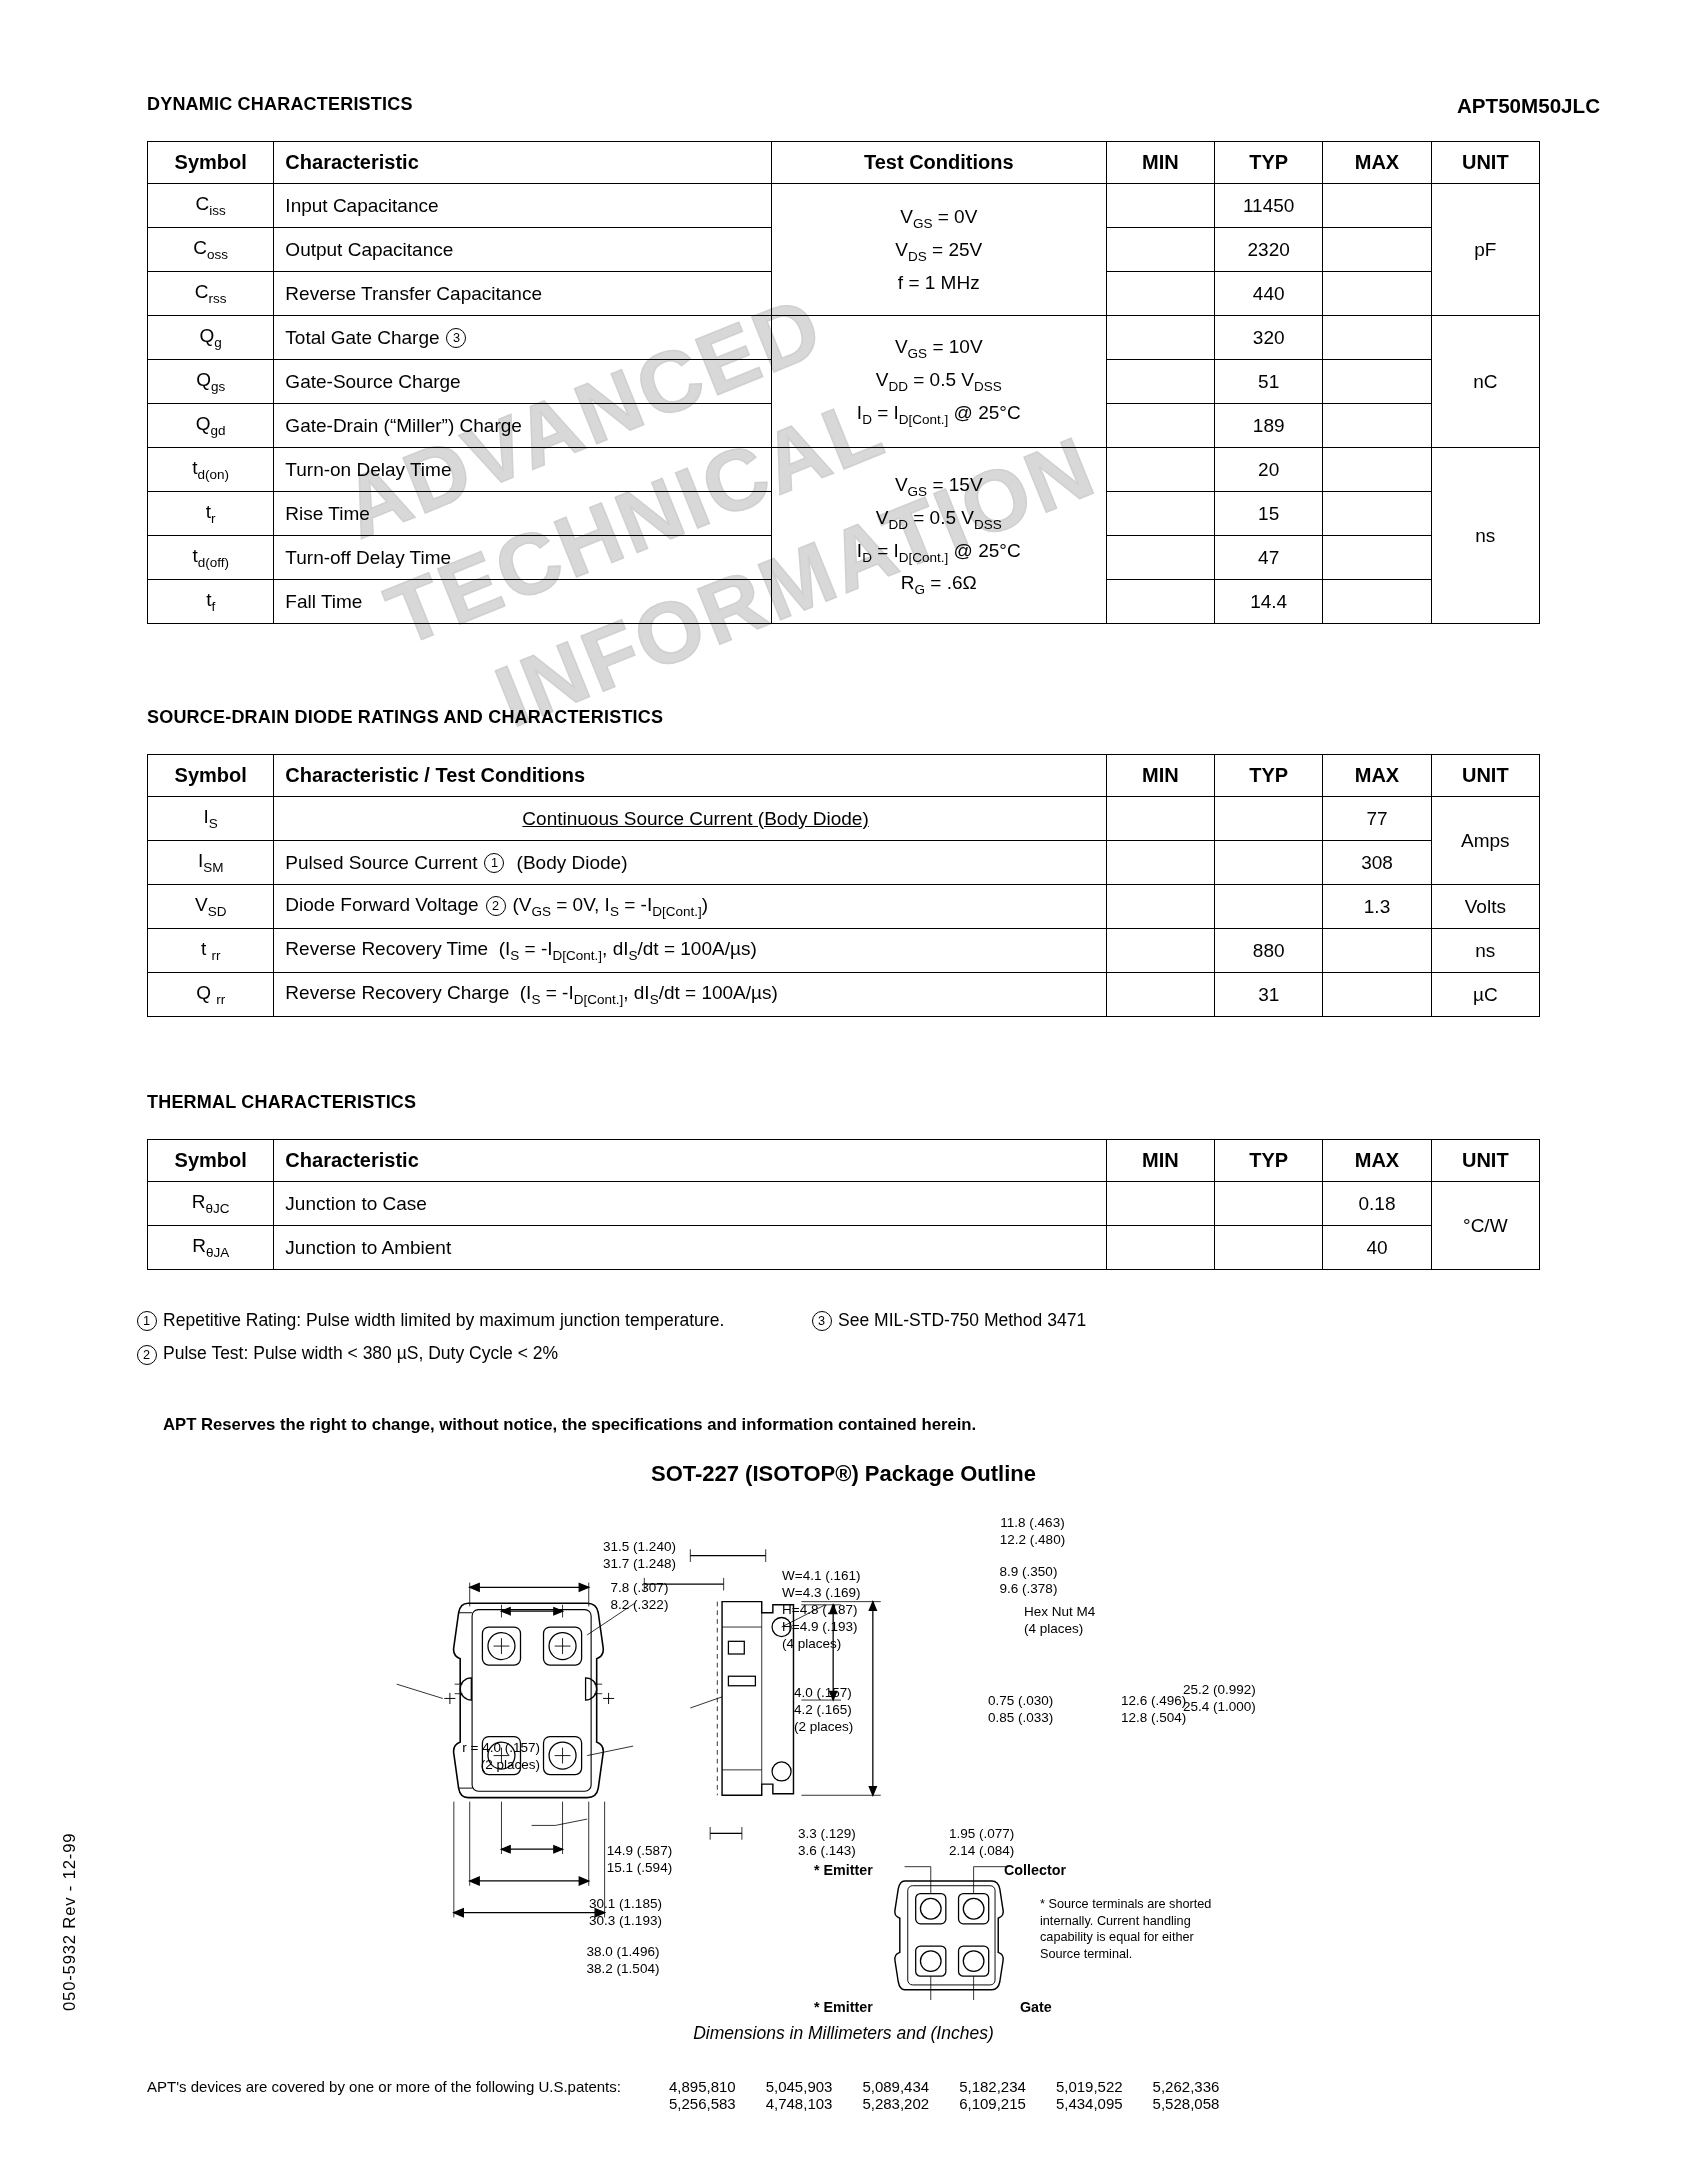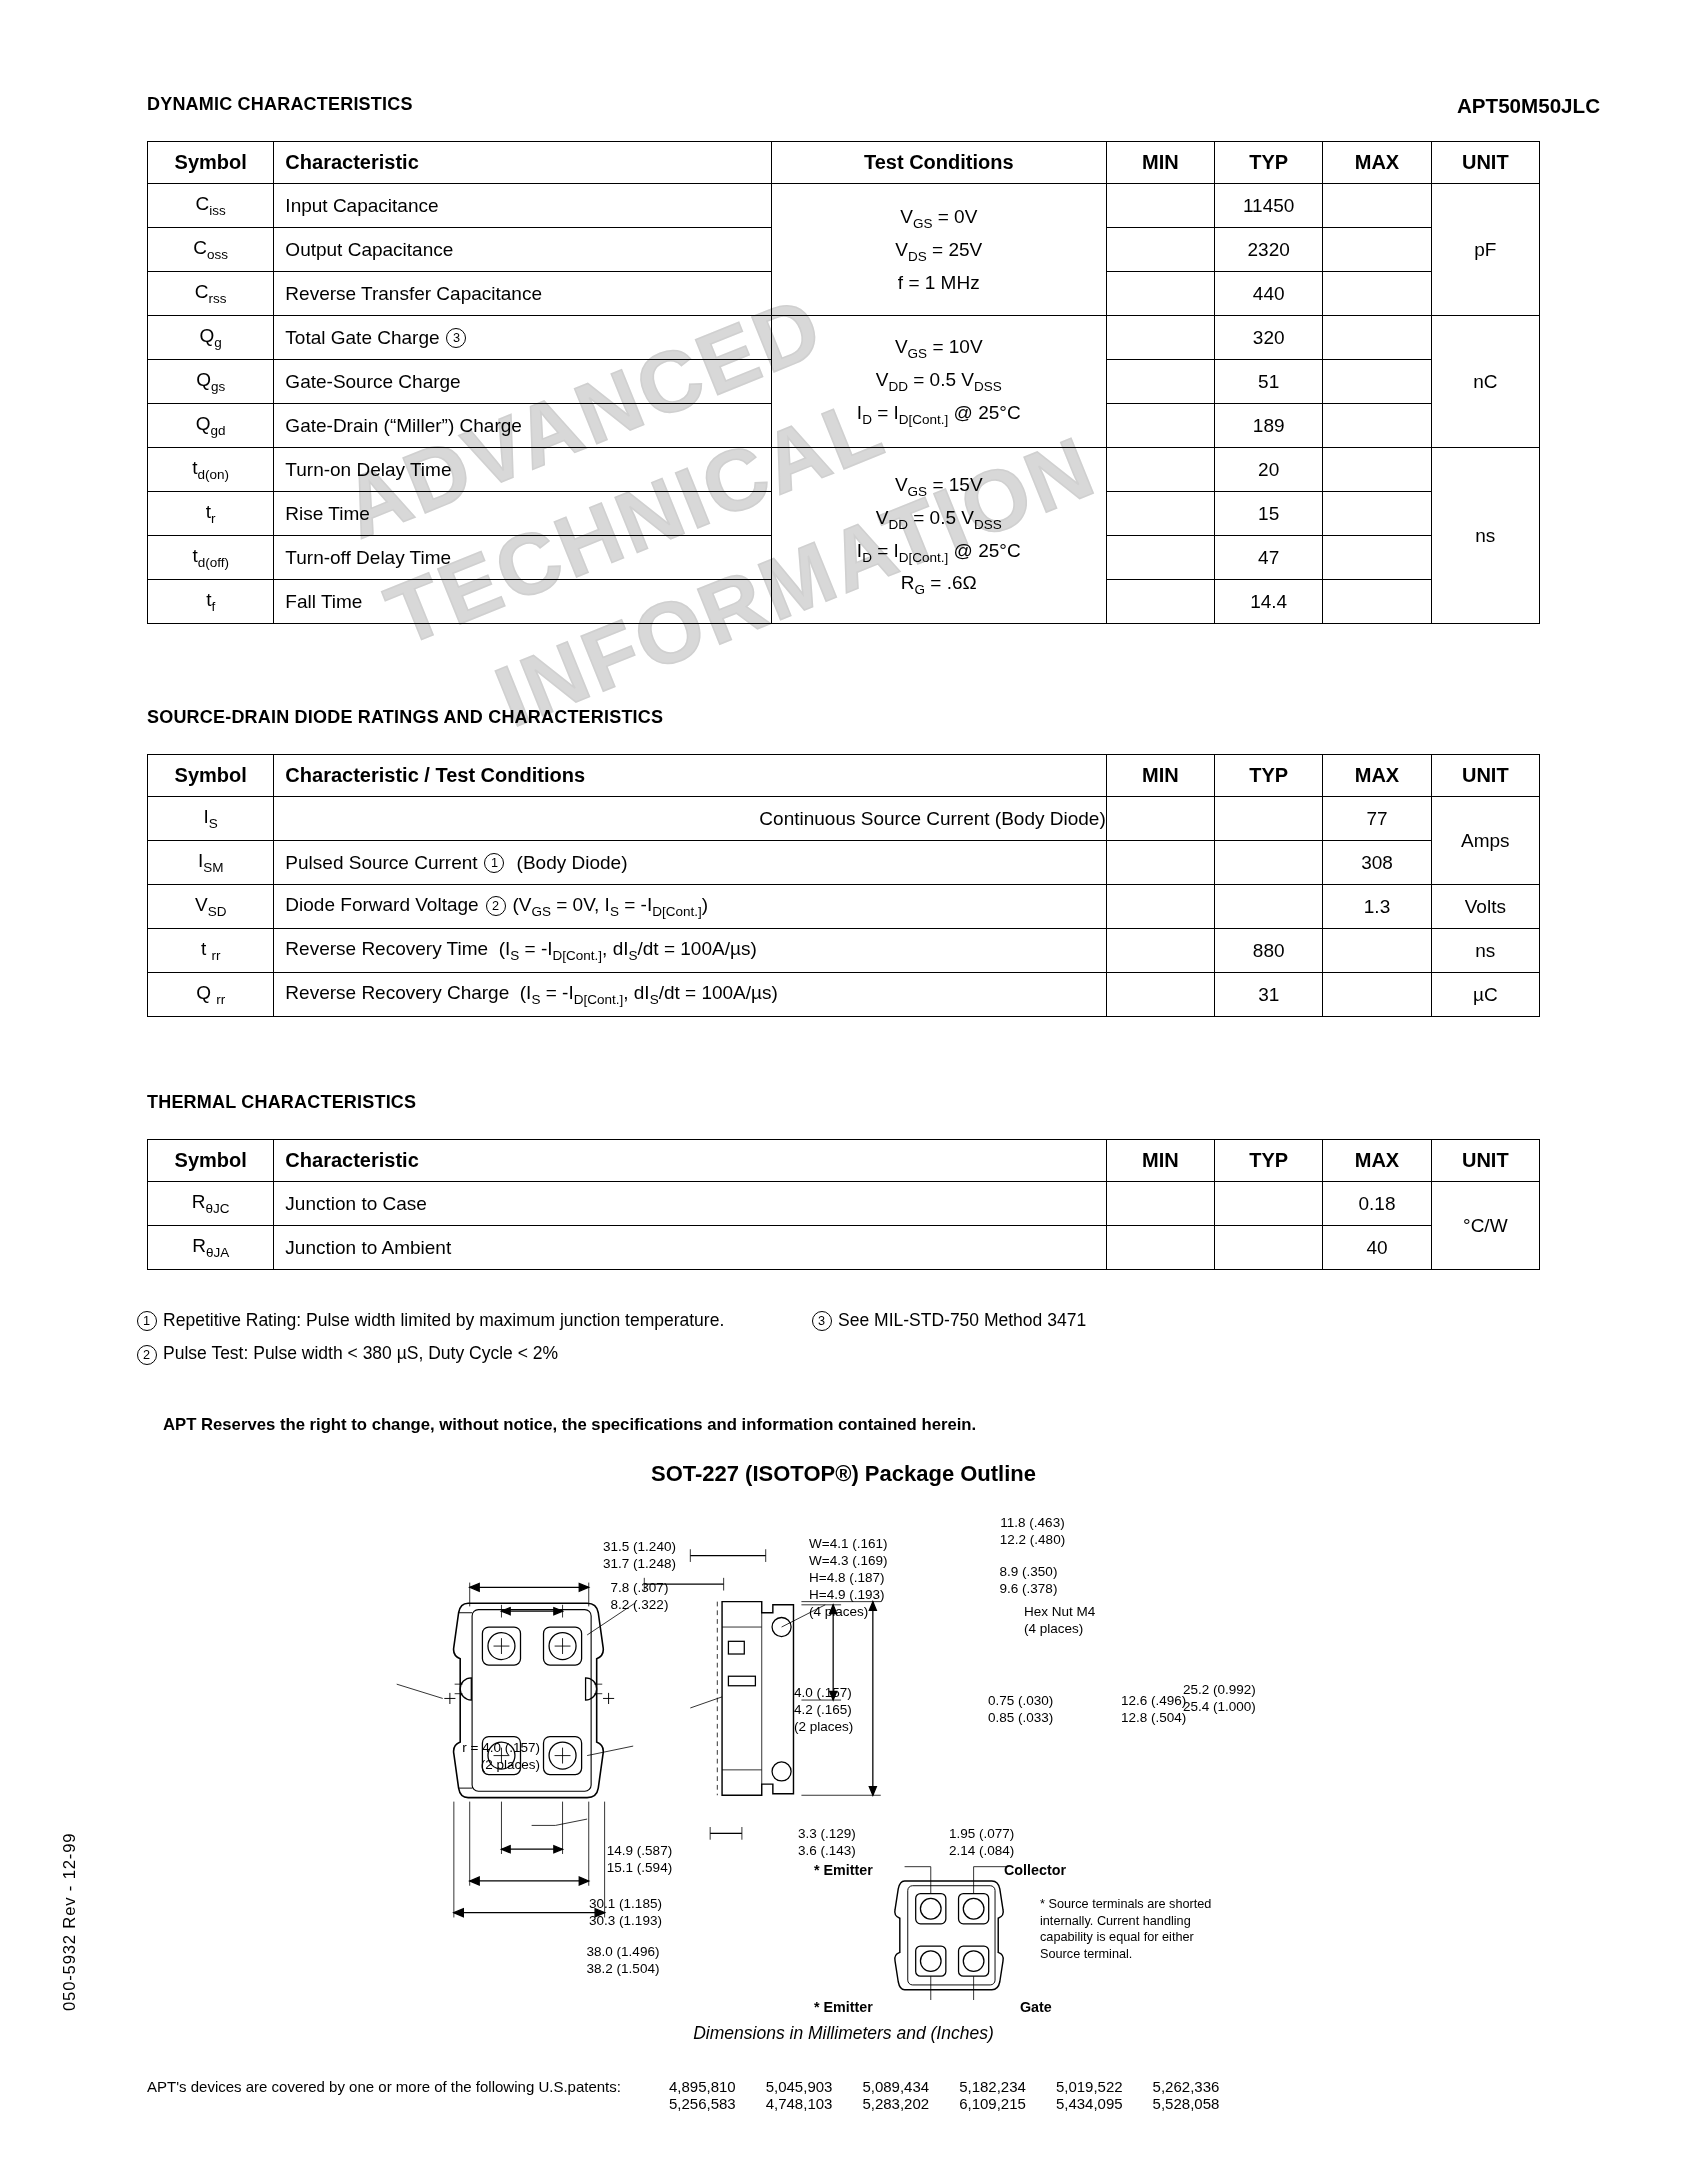--- a/index.html
+++ b/index.html
@@ -274,21 +274,21 @@
           <tr>
         <th class="c-sym">Symbol</th>
         <th style="width:818px; text-align:left; padding-left:11px;">Characteristic / Test Conditions</th>
         <th class="c-min">MIN</th>
         <th class="c-typ">TYP</th>
         <th class="c-max">MAX</th>
         <th class="c-unit">UNIT</th>
       </tr>
       <tr class="rowh">
         <td class="c-sym">I<span class="sub">S</span></td>
-        <td style="text-align:right; padding-left:11px;">Continuous Source Current  (Body Diode)</td>
+        <td style="text-align:center; padding-left:11px;text-decoration:underline;">Continuous Source Current  (Body Diode)</td>
         <td class="c-min"></td>
         <td class="c-typ"></td>
         <td class="c-max">77</td>
         <td class="c-unit" rowspan="2">Amps</td>
       </tr>
       <tr class="rowh">
         <td class="c-sym">I<span class="sub">SM</span></td>
         <td style="text-align:left; padding-left:11px;"><span>Pulsed Source Current</span> <span class="circ">1</span> &nbsp;<span>(Body Diode)</span></td>
         <td class="c-min"></td>
         <td class="c-typ"></td>
@@ -487,21 +487,21 @@
 
         <path d="M733,486 L733,452 L700,452" stroke-width="1"></path>
         <path d="M787,486 L787,452 L828,452" stroke-width="1"></path>
         <path d="M733,590 L733,622 L700,622" stroke-width="1"></path>
         <path d="M787,590 L787,622 L828,622" stroke-width="1"></path>
       </g>
     </svg>
 
     <div class="lbl ctr" style="left:556px; top:1539px; width:167px;">31.5 (1.240)<br>31.7 (1.248)</div>
     <div class="lbl ctr" style="left:556px; top:1580px; width:167px;">7.8 (.307)<br>8.2 (.322)</div>
-    <div class="lbl" style="left:782px; top:1536px;margin-left:27px;">W=4.1 (.161)<br>W=4.3 (.169)<br>H=4.8 (.187)<br>H=4.9 (.193)<br>(4 places)</div>
+    <div class="lbl" style="left:782px; top:1568px;">W=4.1 (.161)<br>W=4.3 (.169)<br>H=4.8 (.187)<br>H=4.9 (.193)<br>(4 places)</div>
     <div class="lbl rt" style="left:381px; top:1740px; width:159px;">r = 4.0 (.157)<br>(2 places)</div>
     <div class="lbl" style="left:794px; top:1685px;">4.0 (.157)<br>4.2 (.165)<br>(2 places)</div>
     <div class="lbl ctr" style="left:949px; top:1515px; width:167px;">11.8 (.463)<br>12.2 (.480)</div>
     <div class="lbl ctr" style="left:949px; top:1564px; width:159px;">8.9 (.350)<br>9.6 (.378)</div>
     <div class="lbl" style="left:1024px; top:1604px;">Hex Nut M4<br>(4 places)</div>
     <div class="lbl" style="left:988px; top:1693px;">0.75 (.030)<br>0.85 (.033)</div>
     <div class="lbl" style="left:1121px; top:1693px;">12.6 (.496)<br>12.8 (.504)</div>
     <div class="lbl" style="left:1183px; top:1682px;">25.2 (0.992)<br>25.4 (1.000)</div>
     <div class="lbl" style="left:798px; top:1826px;">3.3 (.129)<br>3.6 (.143)</div>
     <div class="lbl" style="left:949px; top:1826px;">1.95 (.077)<br>2.14 (.084)</div>

